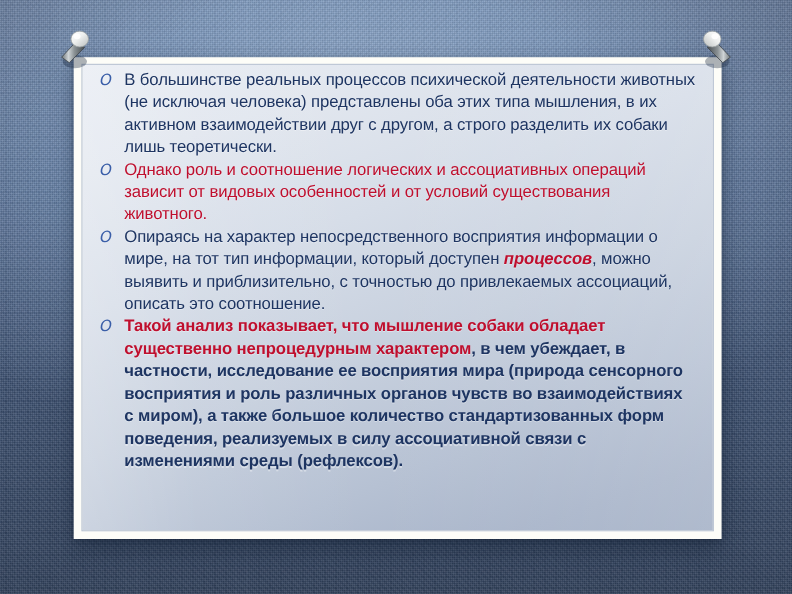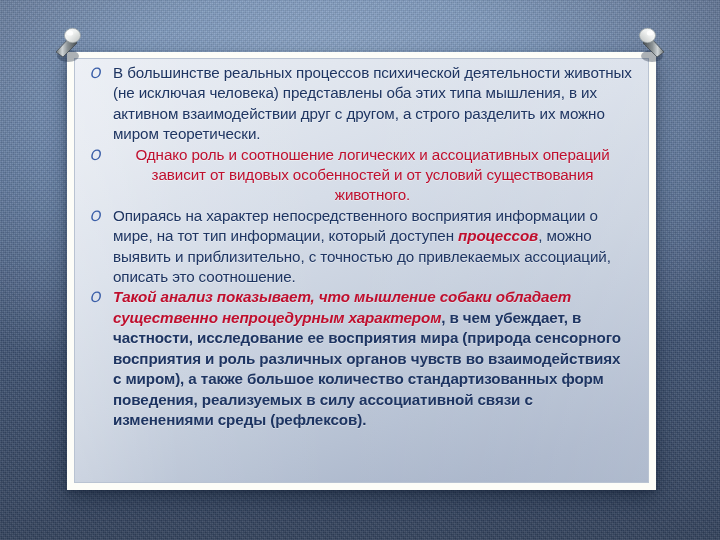--- a/index.html
+++ b/index.html
@@ -118,32 +118,30 @@
     flex: 1 1 auto;
     font-size: 15.2px;
     line-height: 20.4px;
     letter-spacing: -0.1px;
     color: #1e3562;
     text-shadow: 0 1px 0 rgba(255,255,255,0.38);
   }
 
   .bullet-text.red {
     color: #bf0f2e;
-    text-align: center;
   }
 
   .hl-bold-italic {
     font-weight: bold;
     font-style: italic;
     color: #bf0f2e;
   }
 
   .lead-bold-italic {
     font-weight: bold;
-    font-style: italic;
     color: #bf0f2e;
   }
 
   .tail-normal {
     font-weight: bold;
     font-style: normal;
     color: #1e3562;
   }
 
   
@@ -205,21 +203,21 @@
   </svg>
 </div>
 
 <div id="slide-frame">
   <div id="slide-surface">
 
     <ul id="body-list">
 
       <li class="bullet-row">
         <span class="bullet-glyph">O</span>
-        <span class="bullet-text">В большинстве реальных процессов психической деятельности животных (не исключая человека) представлены оба этих типа мышления, в их активном взаимодействии друг с другом, а строго разделить их можно миром теоретически.</span>
+        <span class="bullet-text">В большинстве реальных процессов психической деятельности животных (не исключая человека) представлены оба этих типа мышления, в их активном взаимодействии друг с другом, а строго разделить их собаки лишь теоретически.</span>
       </li>
 
       <li class="bullet-row">
         <span class="bullet-glyph">O</span>
         <span class="bullet-text red">Однако роль и соотношение логических и ассоциативных операций зависит от видовых особенностей и от условий существования животного.</span>
       </li>
 
       <li class="bullet-row">
         <span class="bullet-glyph">O</span>
         <span class="bullet-text"><span> Опираясь на характер непосредственного восприятия информации о мире, на тот тип информации, который доступен </span><span class="hl-bold-italic">процессов</span><span>, можно выявить и приблизительно, с точностью до привлекаемых ассоциаций, описать это соотношение.</span></span>

